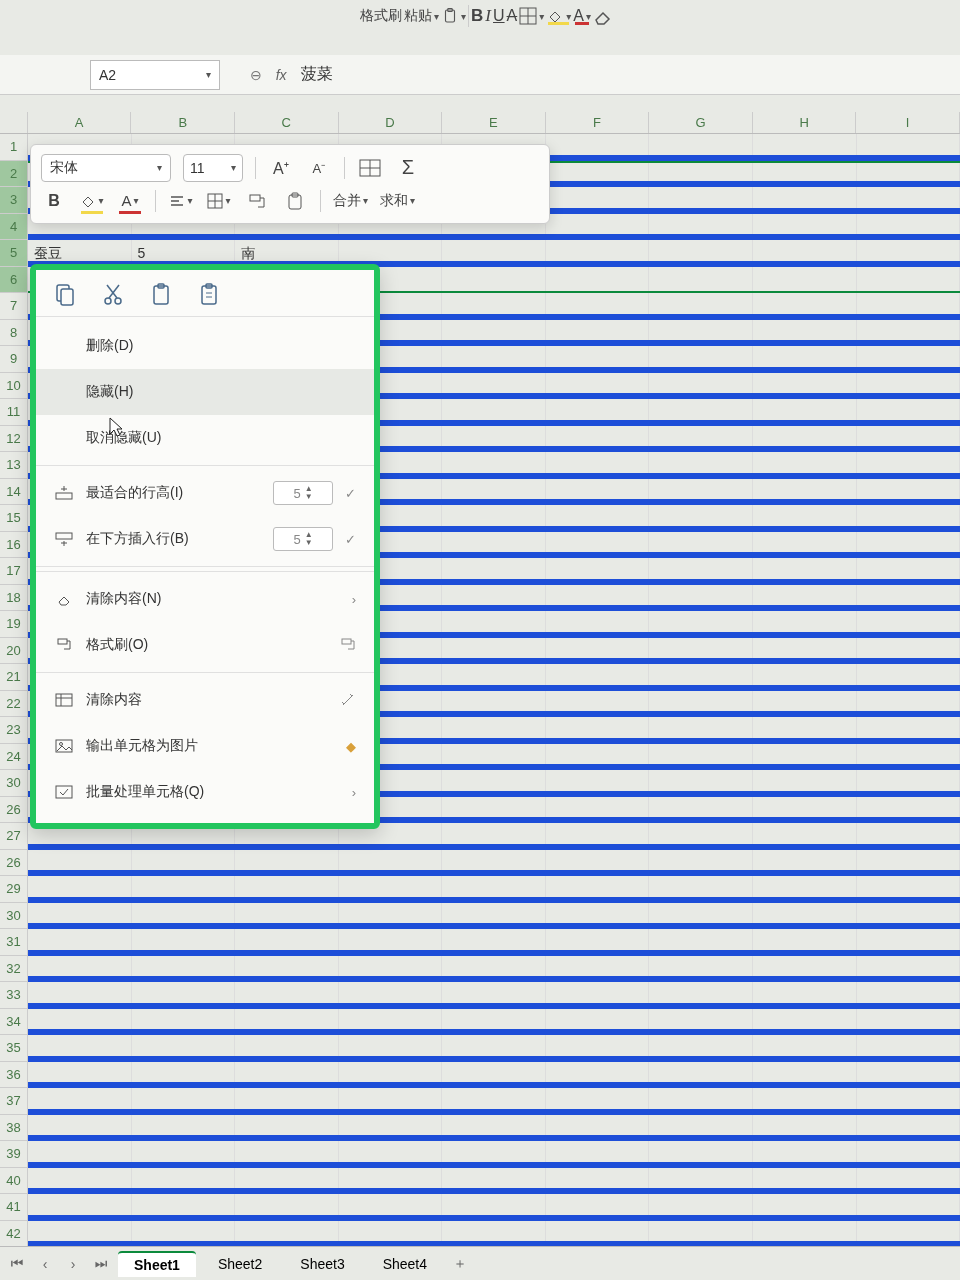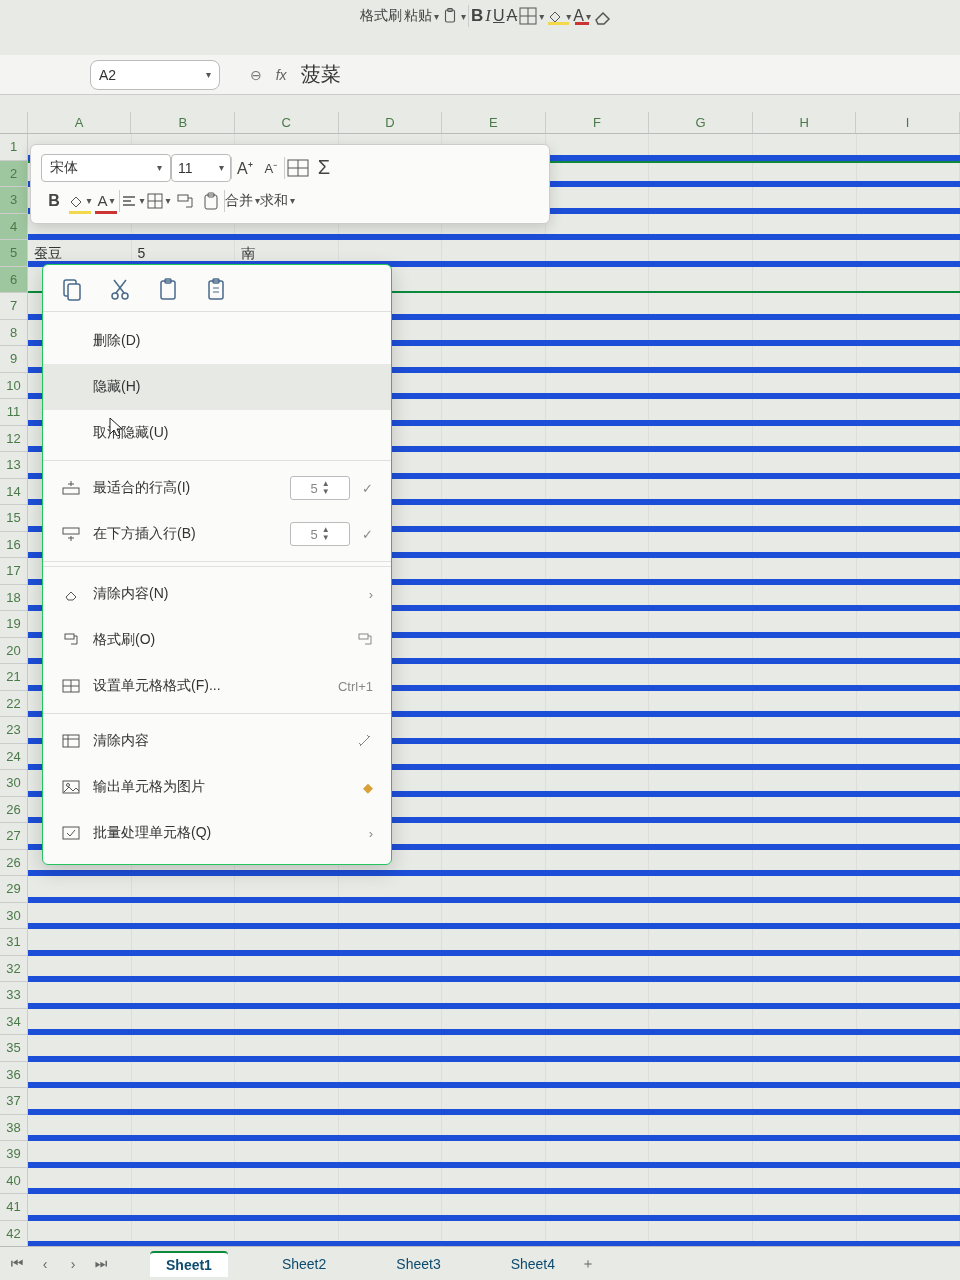--- a/index.html
+++ b/index.html
@@ -5,73 +5,73 @@
 * { box-sizing: border-box; margin: 0; padding: 0; font-family: "Microsoft YaHei", sans-serif; }
 body { background: #e8eae5; width: 960px; height: 1280px; overflow: hidden; position: relative; color: #333; font-size: 14px; }
 
 
 .top-ribbon { position: absolute; top: 0; left: 0; right: 0; height: 32px; display: flex; align-items: center; gap: 2px; padding-left: 360px; }
 .top-ribbon .btn { display: flex; align-items: center; color: #444; cursor: pointer; }
 .drop { font-size: 10px; margin-left: 2px; color: #555; }
 
 
 .formula-row { position: absolute; top: 55px; left: 0; right: 0; height: 40px; display: flex; align-items: center; border-bottom: 1px solid #ccc; background: #f4f5f2; }
-.cell-ref-box { width: 130px; margin-left: 90px; height: 30px; border: 1px solid #bbb; background: #fff; display: flex; align-items: center; padding: 0 8px; justify-content: space-between; border-radius: 8px; }
+.cell-ref-box { width: 130px; margin-left: 90px; height: 30px; border: 1px solid #bbb; background: #fff; display: flex; align-items: center; padding: 0 8px; justify-content: space-between; border-radius: 0; }
 .fx-area { display: flex; align-items: center; gap: 14px; margin-left: 30px; flex: 1; }
 .fx-area .fx { font-style: italic; color: #666; }
-.fx-area .content { color: #333; font-size: 20px; }
+.fx-area .content { color: #333; font-size: 16px; }
 
 
 .col-headers { position: absolute; top: 112px; left: 0; right: 0; height: 22px; display: flex; background: #e8eae5; border-bottom: 1px solid #bbb; }
 .corner { width: 28px; border-right: 1px solid #ccc; }
 .col-h { width: 104px; text-align: center; color: #4a7a4a; border-right: 1px solid #ccc; line-height: 22px; font-size: 13px; }
 
 
 .grid { position: absolute; top: 134px; left: 0; right: 0; bottom: 32px; }
 .row-headers { position: absolute; left: 0; top: 0; bottom: 0; width: 28px; }
 .row-h { height: 26.5px; border-bottom: 1px solid #ccc; border-right: 1px solid #ccc; text-align: center; color: #4a7a4a; font-size: 13px; line-height: 26.5px; }
 .row-sel { background: #9fc79f; }
 .cells { position: absolute; left: 28px; right: 0; top: 0; bottom: 0; }
 .cell-row { height: 26.5px; border-bottom: 6px solid #1d4ed8; display: flex; }
 .cell { width: 104px; border-right: 1px solid #ddd; padding: 0 6px; line-height: 26.5px; font-size: 14px; overflow: hidden; white-space: nowrap; }
 .sel-border-top { border-top: 2px solid #0b8a3c; }
 .sel-border-bottom { border-bottom: 2px solid #0b8a3c; }
 
 
 .mini-toolbar { position: absolute; left: 30px; top: 144px; width: 520px; height: 80px; background: #fbfbf9; border: 1px solid #ccc; border-radius: 6px; box-shadow: 0 4px 14px rgba(0,0,0,0.15); display: flex; flex-direction: column; padding: 6px 10px; z-index: 5; }
-.mt-row { display: flex; align-items: center; height: 36px; }
+.mt-row { display: flex; align-items: center; gap: 12px; height: 36px; }
 .font-sel { width: 130px; height: 28px; border: 1px solid #bbb; border-radius: 4px; padding: 0 8px; display: flex; justify-content: space-between; align-items: center; background: #fff; }
 .size-sel { width: 60px; height: 28px; border: 1px solid #bbb; border-radius: 4px; padding: 0 6px; display: flex; justify-content: space-between; align-items: center; background: #fff; }
 .mt-btn { min-width: 26px; height: 26px; display: flex; align-items: center; justify-content: center; color: #444; cursor: pointer; }
 .A-plus { font-size: 16px; } .A-minus { font-size: 13px; }
 .highlight-y { position: relative; } .highlight-y::after { content:""; position:absolute; bottom: 0; left: 2px; right: 2px; height: 3px; background: #f2d84a; }
 .highlight-r { position: relative; } .highlight-r::after { content:""; position:absolute; bottom: 0; left: 2px; right: 2px; height: 3px; background: #c33; }
 .sep { width: 1px; height: 22px; background: #ccc; }
 
 
-.context-menu { position: absolute; left: 42px; top: 264px; width: 350px; background: #fbfbf9; border: 1px solid #22c55e; border-radius: 6px; box-shadow: 0 6px 20px rgba(0,0,0,0.18); z-index: 10; padding: 8px 0; }
+.context-menu { position: absolute; left: 30px; top: 264px; width: 350px; background: #fbfbf9; border: 6px solid #22c55e; border-radius: 6px; box-shadow: 0 6px 20px rgba(0,0,0,0.18); z-index: 10; padding: 8px 0; }
 .cm-top-icons { display: flex; gap: 26px; padding: 4px 18px 10px; border-bottom: 1px solid #e0e0e0; margin-bottom: 6px; }
 .cm-top-icons span { font-size: 22px; color: #4a6a8a; cursor: pointer; }
 .cm-item { display: flex; align-items: center; height: 46px; padding: 0 18px; gap: 12px; cursor: pointer; color: #333; }
 .cm-item:hover, .cm-item.hover { background: #e7e9e5; justify-content: center; }
 .cm-icon { width: 20px; display: flex; justify-content: center; color: #555; }
 .cm-label { flex: 1; }
 .cm-right { color: #888; display: flex; align-items: center; gap: 6px; font-size: 13px; }
 .cm-spin { width: 60px; height: 24px; border: 1px solid #bbb; border-radius: 3px; background: #fff; display: flex; align-items: center; justify-content: center; margin-right: 6px; }
 .cm-spin-arrows { display:flex; flex-direction:column; font-size:8px; line-height:8px; margin-left:4px; color:#666; }
 .cm-check { color: #888; }
 .cm-group-sep { border-top: 1px solid #e0e0e0; margin: 4px 0; }
 
 
 .cursor-arrow { position: absolute; left: 108px; top: 416px; z-index: 20; font-size: 20px; color: #222; pointer-events: none; }
 
 
 .sheet-bar { position: absolute; bottom: 0; left: 0; right: 0; height: 34px; background: #e8eae5; border-top: 1px solid #bbb; display: flex; align-items: center; gap: 6px; padding: 0 6px; }
 .sb-nav { width: 22px; text-align: center; color: #666; cursor: pointer; }
-.sb-tab { padding: 4px 16px; color: #0c4a6e; cursor: pointer; border-radius: 4px 4px 0 0; margin-left: 32px; }
+.sb-tab { padding: 4px 16px; color: #000000; cursor: pointer; border-radius: 4px 4px 0 0; }
 .sb-tab.active { background: #fff; font-weight: bold; border-top: 2px solid #0b8a3c; }
 
 svg { display: block; }
 </style>
 </head>
 <body>
 
 <div class="top-ribbon">
   <span class="btn">格式刷</span>
   <span class="btn">
@@ -861,31 +861,20 @@
     <span class="cm-label">格式刷(O)</span>
     <span class="cm-right">
         <span>
           <svg width="16" height="16" viewBox="0 0 16 16">
             <rect x="2" y="2" width="9" height="5" fill="none" stroke="#888"></rect>
             <path d="M11 4 L14 4 L14 12 L8 12" fill="none" stroke="#888"></path>
           </svg>
         </span>
       </span>
   </div>
-  <div class="cm-item">
-    <span class="cm-icon">
-        <svg width="18" height="14" viewBox="0 0 18 14">
-          <rect x="1" y="1" width="16" height="12" fill="none" stroke="#555"></rect>
-          <line x1="1" y1="7" x2="17" y2="7" stroke="#555"></line>
-          <line x1="9" y1="1" x2="9" y2="13" stroke="#555"></line>
-        </svg>
-      </span>
-    <span class="cm-label">设置单元格格式(F)...</span>
-    <span class="cm-right">Ctrl+1</span>
-  </div>
 
   <div class="cm-group-sep"></div>
 
   <div class="cm-item">
     <span class="cm-icon">
         <svg width="18" height="14" viewBox="0 0 18 14">
           <rect x="1" y="1" width="16" height="12" fill="none" stroke="#555"></rect>
           <line x1="1" y1="5" x2="17" y2="5" stroke="#555"></line>
           <line x1="6" y1="1" x2="6" y2="13" stroke="#555"></line>
         </svg>

